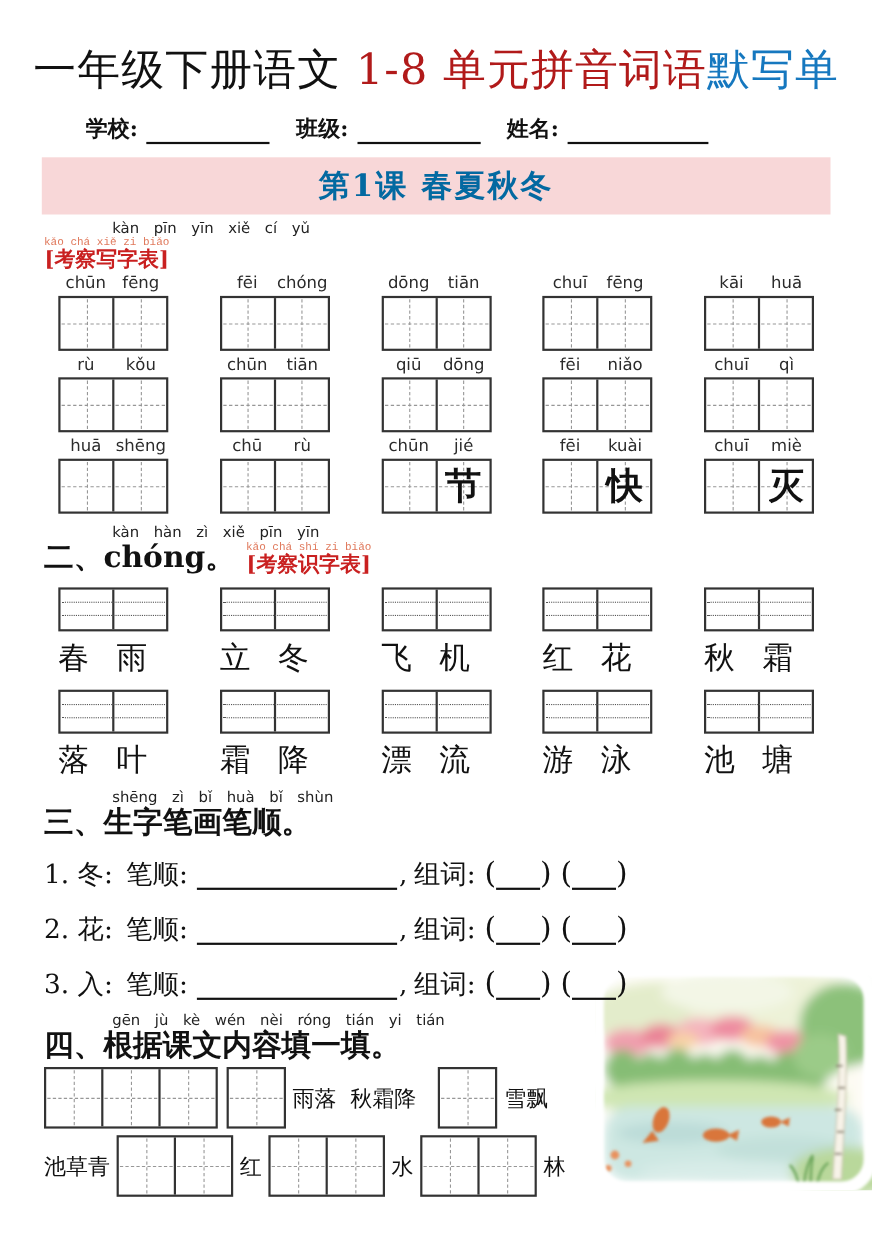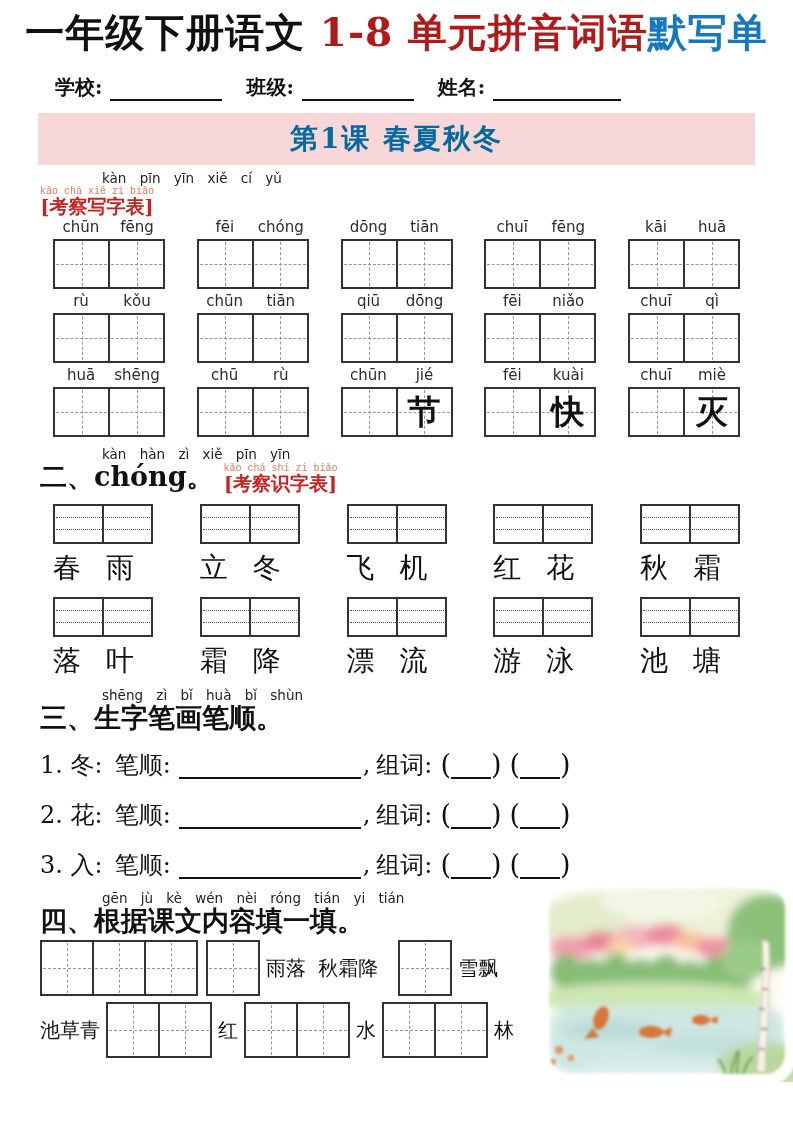--- a/index.html
+++ b/index.html
@@ -1,41 +1,41 @@
 <!DOCTYPE html>
 <html><head>
 <meta charset="utf-8">
 <style>
   html,body{margin:0;padding:0;background:#fff;}
   .page{position:relative;width:793px;height:1122px;background:#fff;overflow:hidden;
         color:#111;font-family:"DejaVu Serif","Liberation Serif",serif;}
   
-  .title{margin-top:6px;text-align:center;font-size:39px;font-weight:700;white-space:nowrap;letter-spacing:1px;}
+  .title{margin-top:36px;text-align:center;font-size:39px;font-weight:400;white-space:nowrap;letter-spacing:1px;}
   .t-red{color:#b11a1a;}
   .t-blue{color:#1678bf;}
   
-  .inforow{display:flex;align-items:flex-end;margin:14px 55px 0;font-size:20px;font-weight:600;white-space:nowrap;}
+  .inforow{display:flex;align-items:flex-end;margin:14px 78px 0;font-size:20px;font-weight:600;white-space:nowrap;}
   .iu{display:inline-block;border-bottom:2px solid #111;height:1.05em;}
   .iu1,.iu2{width:112px;margin:0 24px 0 8px;}
   .iu3{width:128px;margin-left:8px;}
   
   .banner{margin:12px 38px 0;background:#f8d7d8;color:#0369a1;font-size:28px;font-weight:700;
           text-align:center;padding:7px 0;letter-spacing:2px;}
   
   .sechead{margin:6px 40px 0;position:relative;z-index:2;}
   .sec-pinyin{margin-left:62px;font-family:"DejaVu Sans","Liberation Sans",sans-serif;
               font-size:13.5px;color:#222;word-spacing:9px;line-height:15px;white-space:nowrap;}
   .sec-row{display:flex;align-items:flex-end;gap:10px;}
   .sec-title{font-size:27px;font-weight:700;line-height:30px;white-space:nowrap;}
   .tagwrap{display:flex;flex-direction:column;align-items:center;line-height:1;transform:translateY(1px);}
   .tag-pinyin{font-size:10px;color:#e0795c;font-family:Liberation Mono, monospace;white-space:nowrap;text-align:center;}
   .tag{font-size:19px;color:#c92020;font-weight:700;white-space:nowrap;}
   
   .wrow{display:flex;justify-content:space-between;margin:3px 53px 0;position:relative;z-index:2;}
-  .word{width:112px;}
+  .word{width:100px;}
   .plabels{display:flex;height:21px;font-family:"DejaVu Sans","Liberation Sans",sans-serif;
            font-size:15px;color:#2b2b2b;}
   .plabels span{flex:1;text-align:center;white-space:nowrap;}
   .tzg{display:flex;height:46px;border:2px solid #333;background:#fff;}
   .cell{flex:1;position:relative;border-right:2px solid #333;}
   .cell:last-child{border-right:0;}
   .cell::before{content:"";position:absolute;left:50%;top:1px;bottom:1px;border-left:1px dashed #979797;}
   .cell::after{content:"";position:absolute;top:50%;left:1px;right:1px;border-top:1px dashed #979797;}
   .fillch{position:absolute;inset:0;display:flex;align-items:center;justify-content:center;
           font-size:33px;font-weight:600;z-index:2;}

